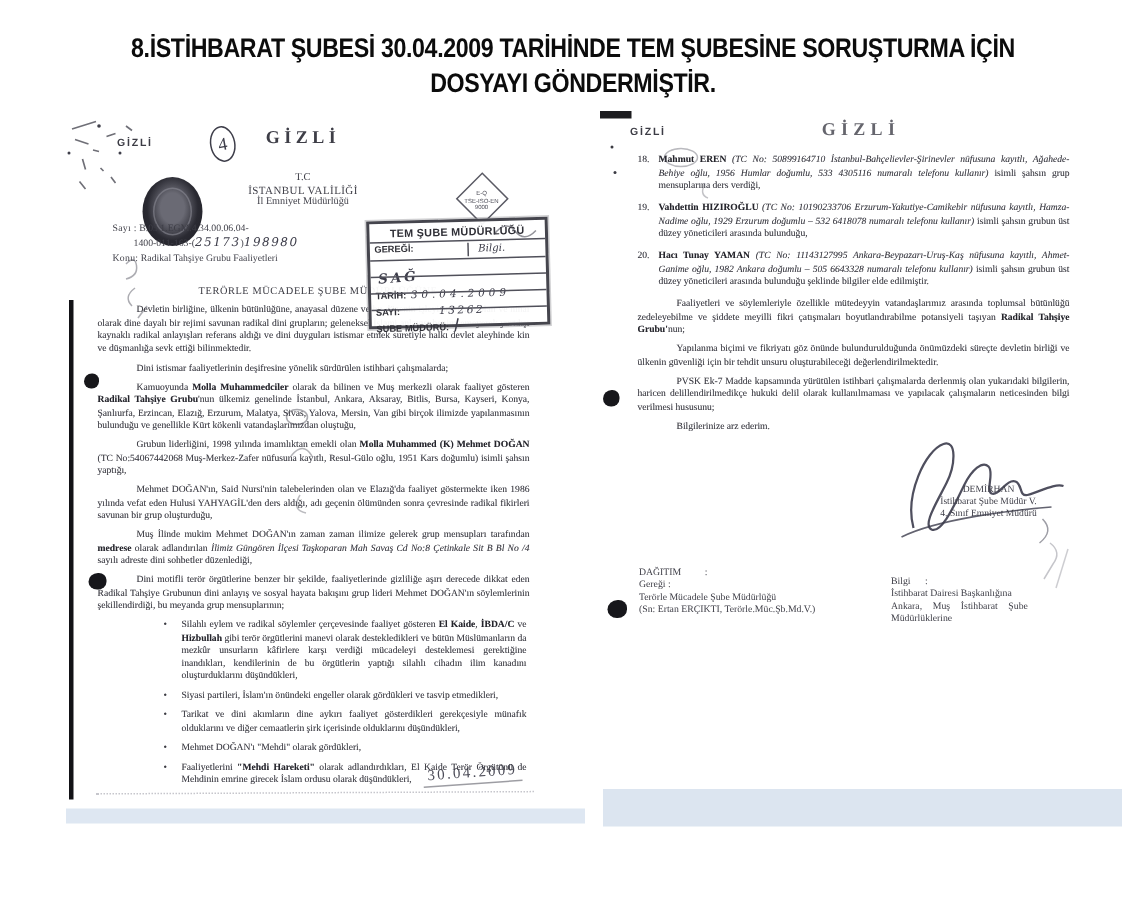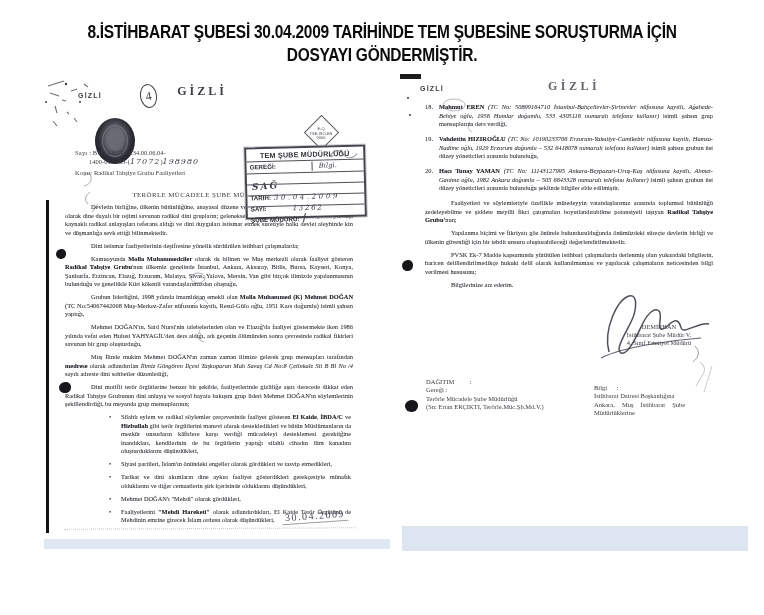--- a/index.html
+++ b/index.html
@@ -152,24 +152,29 @@
     <div class="gizli-sm">GİZLİ</div>
     <div class="circle4">
         <span>4</span>
       </div>
     <div class="gizli-big">GİZLİ</div>
 
     <div class="seal">
         <div class="seal-in"></div>
       </div>
 
+    <div class="letterhead">
+      <div>T.C</div>
+      <div class="lh2">İSTANBUL VALİLİĞİ</div>
+      <div class="lh3">İl Emniyet Müdürlüğü</div>
+    </div>
 
     <div class="sayi">
       <div><span class="lbl">Sayı :</span> <span>B.05.1.EGM.4.34.00.06.04-</span></div>
-      <div class="ind"><span>1400-011-163-(</span><span class="hand">17072</span><span>)</span><span class="hand">198980</span></div>
+      <div class="ind"><span>1400-011-163-(</span><span class="hand">25173</span><span>)</span><span class="hand">198980</span></div>
     </div>
     <div class="konu"><span class="lbl">Konu:</span> <span>Radikal Tahşiye Grubu Faaliyetleri</span></div>
 
     <div class="iso">
       <div class="iso-d"></div>
       <div class="iso-t">
         <div>E-Q</div>
         <div>TSE-ISO-EN</div>
         <div>9000</div>
       </div>

